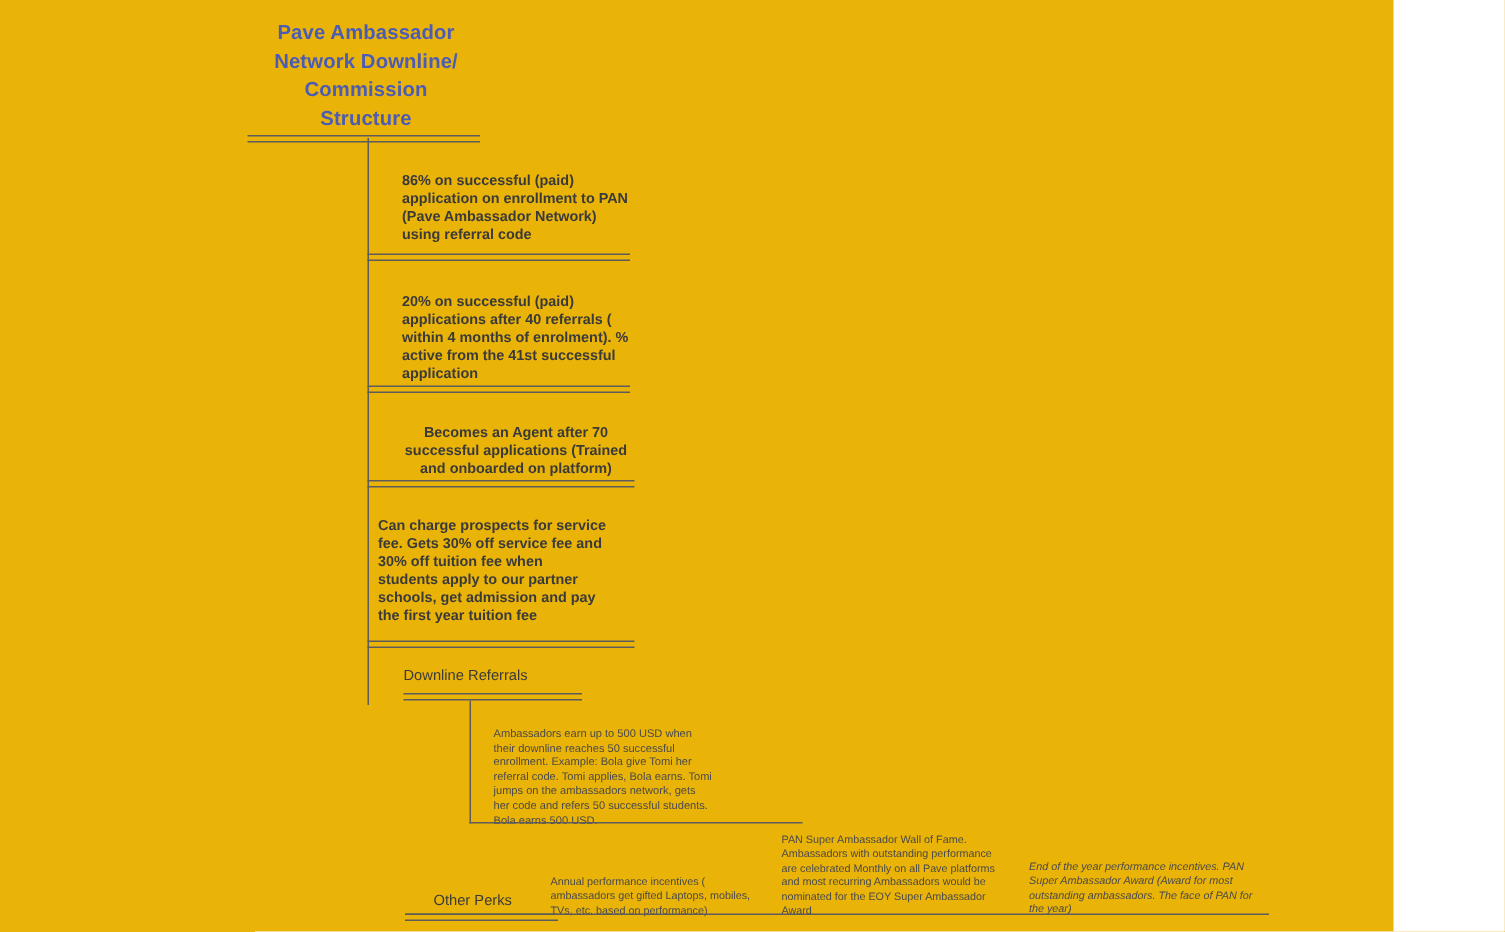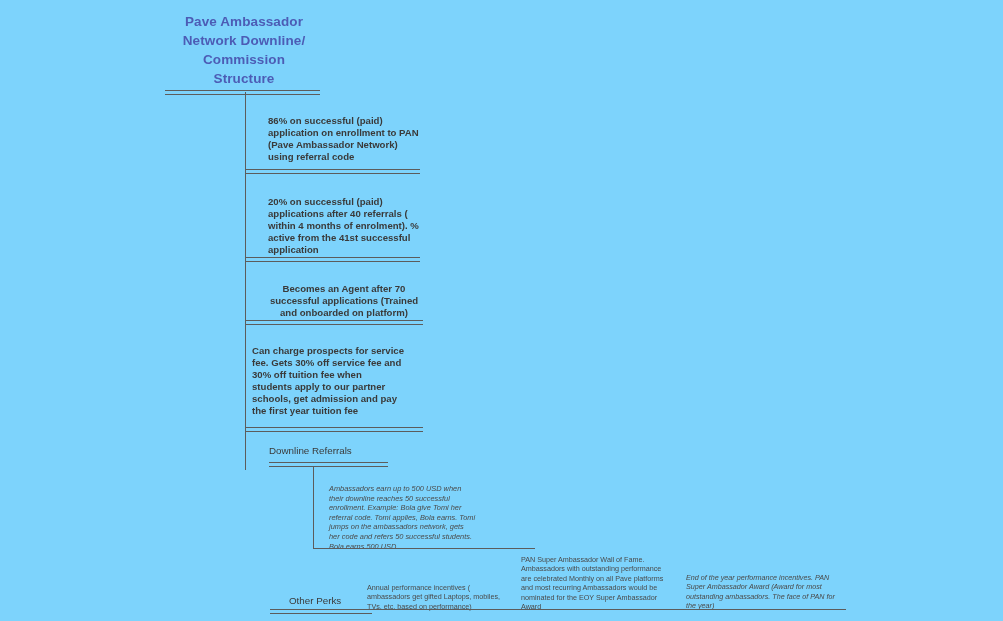--- a/index.html
+++ b/index.html
@@ -8,23 +8,23 @@
     padding: 0;
     background: #ffffff;
   }
   body {
     font-family: "Liberation Sans", sans-serif;
     color: #3b3b3b;
     -webkit-font-smoothing: antialiased;
   }
   #canvas {
     position: relative;
-    width: 1003px;
+    width: 929px;
     height: 621px;
-    background: #7dd3fc;
+    background: #eab308;
     overflow: hidden;
   }
 
   
   #doc-title {
     position: absolute;
     left: 168px;
     top: 12px;
     width: 152px;
     text-align: center;
@@ -79,21 +79,20 @@
     font-weight: normal;
     color: #3a3a3a;
   }
 
   .detail-text {
     position: absolute;
     font-size: 7.4px;
     line-height: 9.6px;
     font-weight: normal;
     color: #4a4a4a;
-    font-style: italic;
   }
 
   .perk-text {
     position: absolute;
     font-size: 7.2px;
     line-height: 9.4px;
     font-weight: normal;
     color: #4a4a4a;
   }
 </style>

